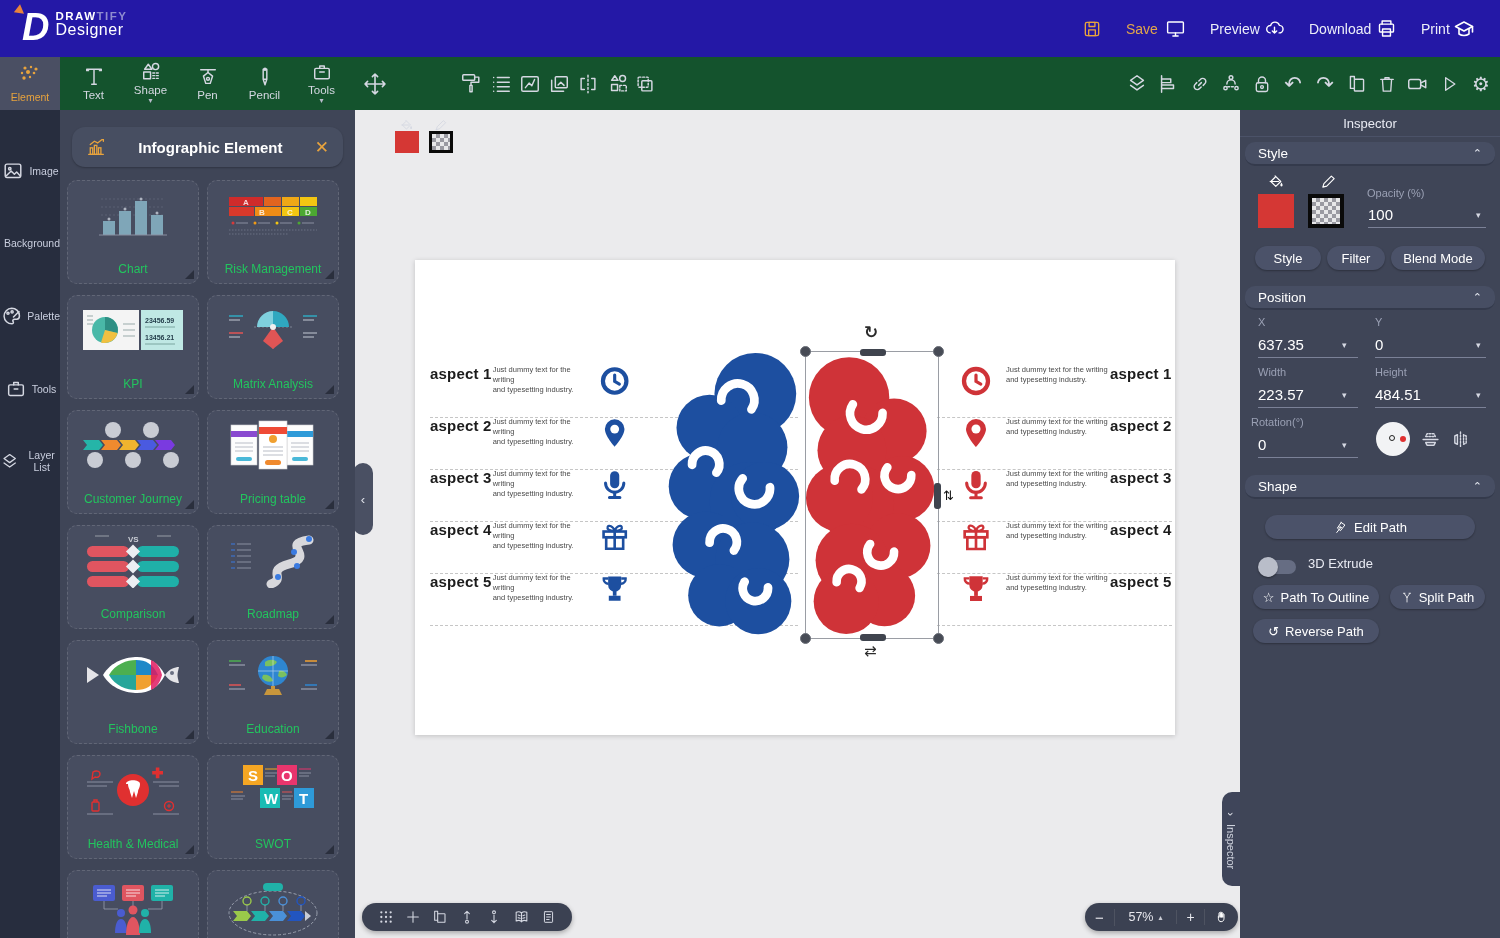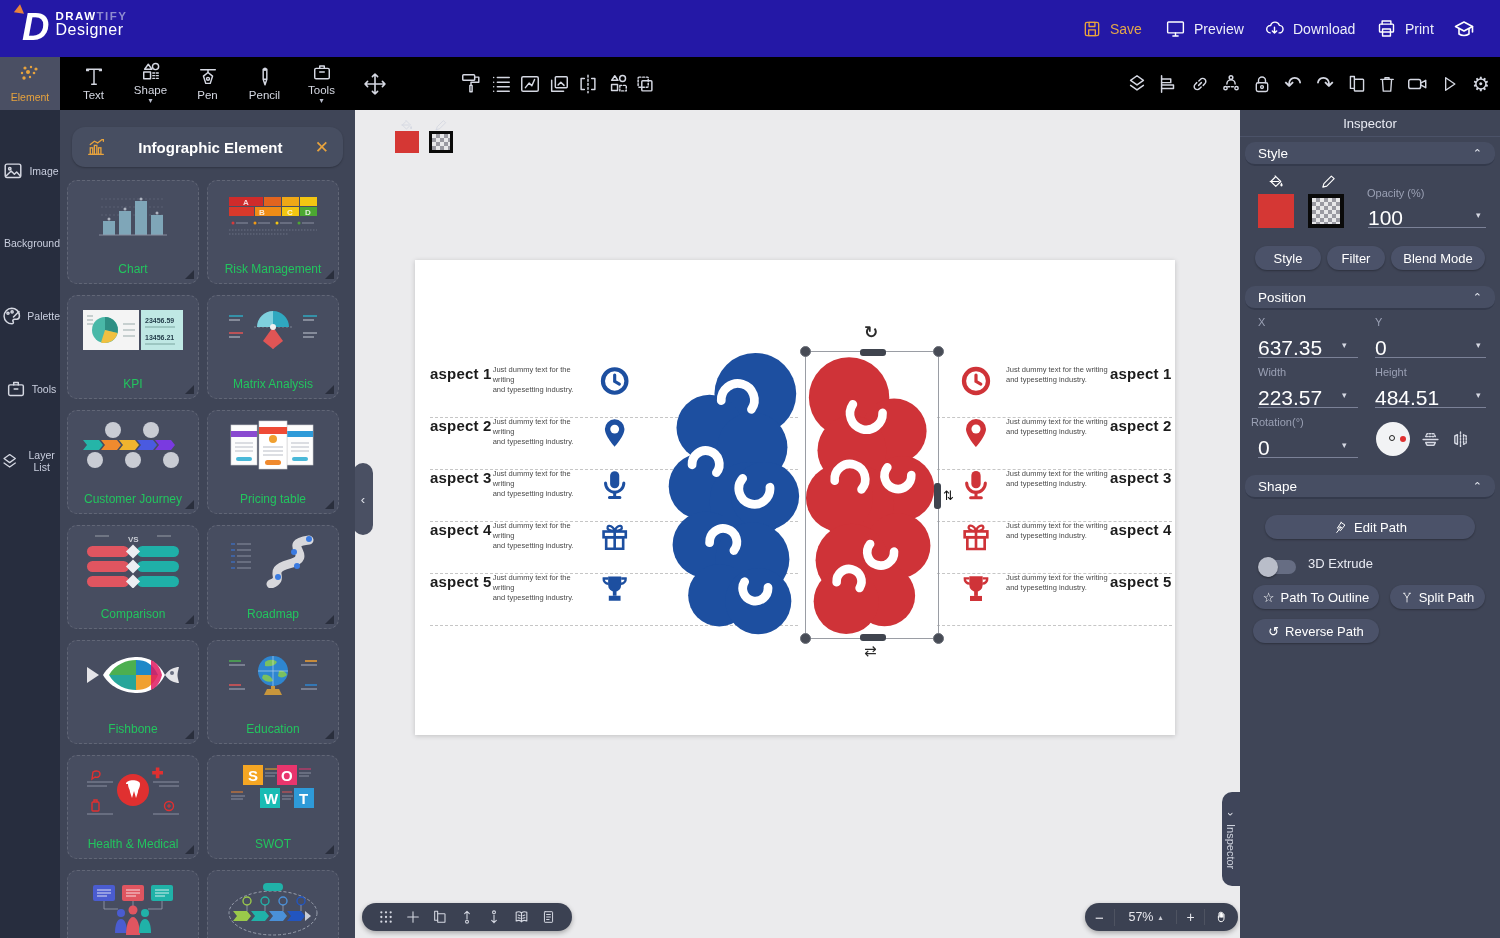--- a/index.html
+++ b/index.html
@@ -1,41 +1,41 @@
 <!DOCTYPE html>
 <html><head>
 <meta charset="utf-8">
 <style>
   *{margin:0;padding:0;box-sizing:border-box}
   html,body{width:1500px;height:938px;overflow:hidden;background:#20263a;
     font-family:"Liberation Sans","DejaVu Sans",sans-serif;-webkit-font-smoothing:antialiased}
   
   #topbar{position:absolute;top:0;left:0;width:1500px;height:57px;background:#2418a6;color:#fff;z-index:30}
-  #toolrow{position:absolute;top:57px;left:0;width:1500px;height:53px;background:#000000;z-index:20}
+  #toolrow{position:absolute;top:57px;left:0;width:1500px;height:53px;background:#14532d;z-index:20}
   #sidebar{position:absolute;top:110px;left:0;width:60px;height:828px;background:#272d3e;z-index:25}
   #elementcell{position:absolute;top:57px;left:0;width:60px;height:53px;background:#4a4f63;z-index:26;display:flex;flex-direction:column;align-items:center;justify-content:center;gap:3px;cursor:pointer}
   #leftpanel{position:absolute;top:110px;left:60px;width:295px;height:828px;background:#3f4557;overflow:hidden;z-index:10}
   #canvas{position:absolute;top:110px;left:355px;width:885px;height:828px;background:#ebebed;z-index:5}
   #inspector{position:absolute;top:110px;left:1240px;width:260px;height:828px;background:#3f4557;z-index:10}
   
   svg.ico{display:block}
   .ico .s{stroke:#d5d8e2;stroke-width:1.6;fill:none;stroke-linecap:round;stroke-linejoin:round}
   .ico .f{fill:#d5d8e2;stroke:none}
   .wht .s{stroke:#ffffff}.wht .f{fill:#ffffff}
   .org .s{stroke:#e8a33d}
   .uic{font-family:"DejaVu Sans",sans-serif;color:#d5d8e2;line-height:1}
   
   .logo{position:absolute;left:22px;top:8px;display:flex;align-items:flex-start}
   .logo-d{font-size:38px;font-weight:800;font-style:italic;color:#fff;line-height:1;position:relative}
   .logo-d .tip{position:absolute;left:-6px;top:-2px;width:0;height:0;border-left:9px solid #e8833d;border-top:5px solid transparent;border-bottom:5px solid transparent;transform:rotate(38deg)}
   .logo-txt{margin-left:6px;margin-top:2px}
   .logo-line1{font-size:11.5px;font-weight:700;letter-spacing:1.5px}
   .logo-line1 .dim{color:#8f8cd0}
   .logo-line2{font-size:16px;font-weight:400;letter-spacing:.5px;margin-top:-1px}
-  .hact{position:absolute;top:0;height:57px;display:flex;align-items:center;gap:8px;color:#eceef8;font-size:14px;cursor:pointer}
+  .hact{position:absolute;top:0;height:57px;display:flex;align-items:center;gap:24px;color:#eceef8;font-size:14px;cursor:pointer}
   .hact.save{color:#e2a64a}
   
   .tool{position:absolute;top:0;height:53px;width:57px;display:flex;flex-direction:column;align-items:center;justify-content:center;gap:2px;color:#d5d8e2;font-size:11.5px;cursor:pointer}
   .tool .dd{font-size:8px;color:#b9bdcc;margin-top:-2px}
   .tbico{position:absolute;top:50%;transform:translate(-50%,-50%);cursor:pointer}
   .swatch{position:absolute;cursor:pointer}
   .swatch .chip{width:24px;height:22px}
   .checker{background-image:linear-gradient(45deg,#9a9aa2 25%,transparent 25%,transparent 75%,#9a9aa2 75%),linear-gradient(45deg,#9a9aa2 25%,transparent 25%,transparent 75%,#9a9aa2 75%);background-size:8px 8px;background-position:0 0,4px 4px;background-color:#e8e8ea}
   
   .sbitem{position:absolute;left:0;width:60px;height:62px;display:flex;flex-direction:row;align-items:center;justify-content:center;gap:4px;color:#c9cede;font-size:10.5px;cursor:pointer;text-align:center}
@@ -58,21 +58,21 @@
   .sel{position:absolute;border:1px solid #9a9da4}
   .hdot{position:absolute;width:11px;height:11px;border-radius:50%;background:#474b55;border:1px solid #6b6f78}
   .hbar{position:absolute;background:#3f444e;border-radius:3px}
   .pill{position:absolute;background:#3b4152;border-radius:15px;display:flex;align-items:center;box-shadow:0 2px 5px rgba(0,0,0,.3)}
   .sidetab{position:absolute;background:#4a5063;border-radius:11px;display:flex;align-items:center;justify-content:center;color:#dfe2ea;cursor:pointer}
   
   .insptitle{position:absolute;top:0;left:0;right:0;height:27px;display:flex;align-items:center;justify-content:center;color:#e9ebf3;font-size:13px;border-bottom:1px solid #4b5268}
   .secbar{position:absolute;left:5px;width:250px;height:24px;background:#474e63;border-radius:10px;border-bottom:2px solid #343a4c;display:flex;align-items:center;padding:0 13px;color:#fff;font-size:13.5px;cursor:pointer}
   .secbar .chev{margin-left:auto;font-size:11px;color:#e4e7ef}
   .flabel{position:absolute;color:#9aa0b4;font-size:11px}
-  .fvalue{position:absolute;color:#fff;font-size:21px}
+  .fvalue{position:absolute;color:#fff;font-size:15px}
   .fline{position:absolute;border-bottom:1px solid #7b8197}
   .caret{position:absolute;color:#d5d8e2;font-size:9px;cursor:pointer}
   .ibtn{position:absolute;background:#4b5269;border-radius:13px;color:#fff;font-size:13px;display:flex;align-items:center;justify-content:center;gap:6px;box-shadow:0 1px 2px rgba(0,0,0,.3);cursor:pointer;height:24px}
   .toggle{position:absolute;width:36px;height:14px;background:#666d83;border-radius:7px;cursor:pointer}
   .toggle .knob{position:absolute;left:-2px;top:-3px;width:20px;height:20px;border-radius:50%;background:#b9bdc9;box-shadow:0 1px 2px rgba(0,0,0,.4)}
 </style>
 </head>
 <body>
 
 <div id="topbar">

